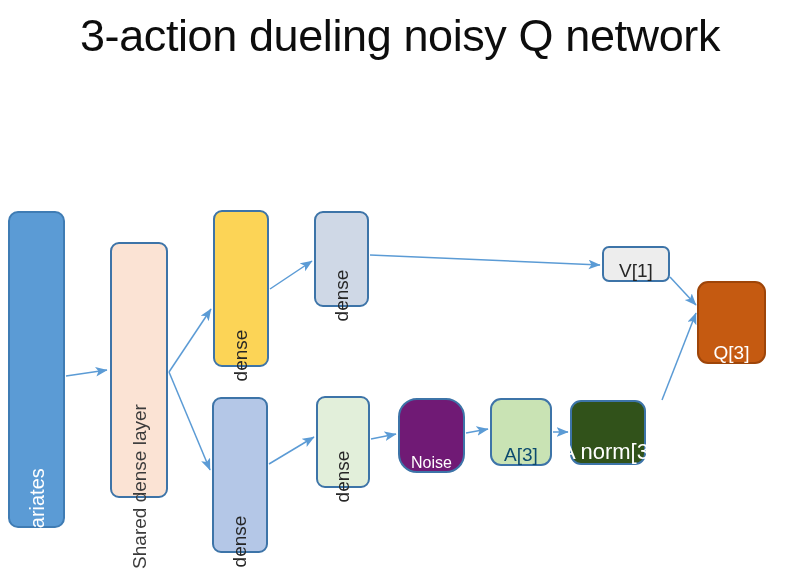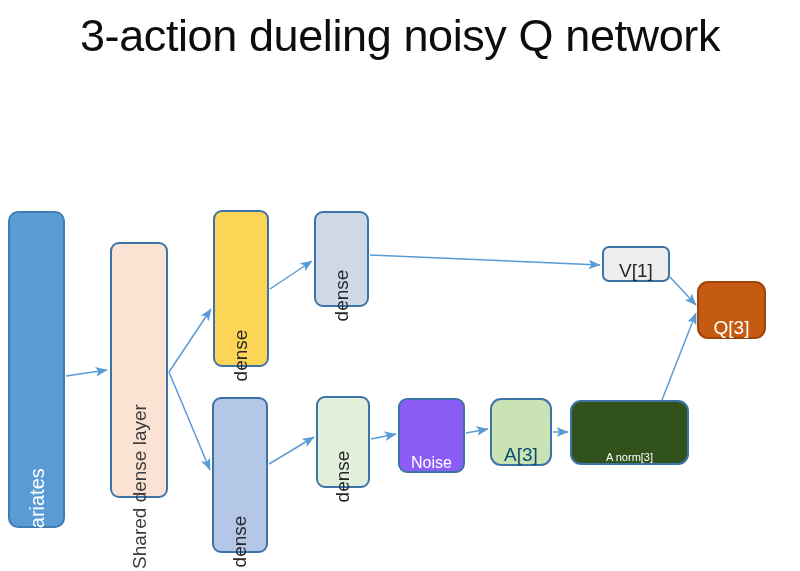--- a/index.html
+++ b/index.html
@@ -95,40 +95,40 @@
     background: #B4C7E7; border-color: #3D74A8;
     color: #262626; font-size: 19px;
   }
   #node-dense-a2 {
     left: 316px; top: 396px; width: 54px; height: 92px;
     background: #E2EFDA; border-color: #3D74A8;
     color: #262626; font-size: 19px;
   }
   #node-noise {
     left: 398px; top: 398px; width: 67px; height: 75px;
-    background: #8b5cf6; border-color: #3D74A8;
-    color: #ffffff; font-size: 16px; border-radius: 9px;
+    background: #701a75; border-color: #3D74A8;
+    color: #ffffff; font-size: 16px; border-radius: 19px;
   }
   #node-a3 {
     left: 490px; top: 398px; width: 62px; height: 68px;
     background: #C9E3B4; border-color: #3D74A8;
     color: #0c4a6e; font-size: 19px; border-radius: 11px;
   }
   #node-anorm3 {
-    left: 570px; top: 400px; width: 119px; height: 65px;
+    left: 570px; top: 400px; width: 76px; height: 65px;
     background: #31521A; border-color: #3D74A8;
-    color: #ffffff; font-size: 11px; border-radius: 11px;
+    color: #ffffff; font-size: 22px; border-radius: 11px;
   }
   #node-v1 {
     left: 602px; top: 246px; width: 68px; height: 36px;
     background: #EDEDED; border-color: #3D74A8;
     color: #262626; font-size: 19px; border-radius: 7px;
   }
   #node-q3 {
-    left: 697px; top: 281px; width: 69px; height: 58px;
+    left: 697px; top: 281px; width: 69px; height: 83px;
     background: #C55A11; border-color: #9E4509;
     color: #ffffff; font-size: 19px; border-radius: 11px;
   }
 </style>
 </head>
 <body>
 
 <div id="canvas">
 
   <div id="title">3-action dueling noisy Q network</div>

